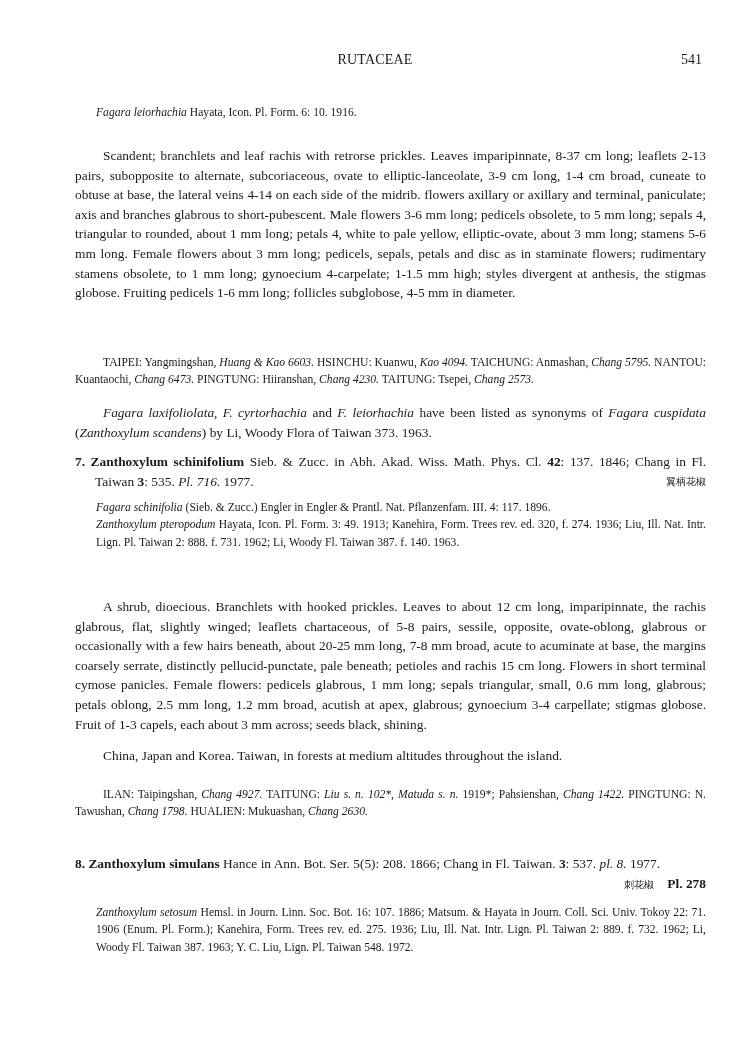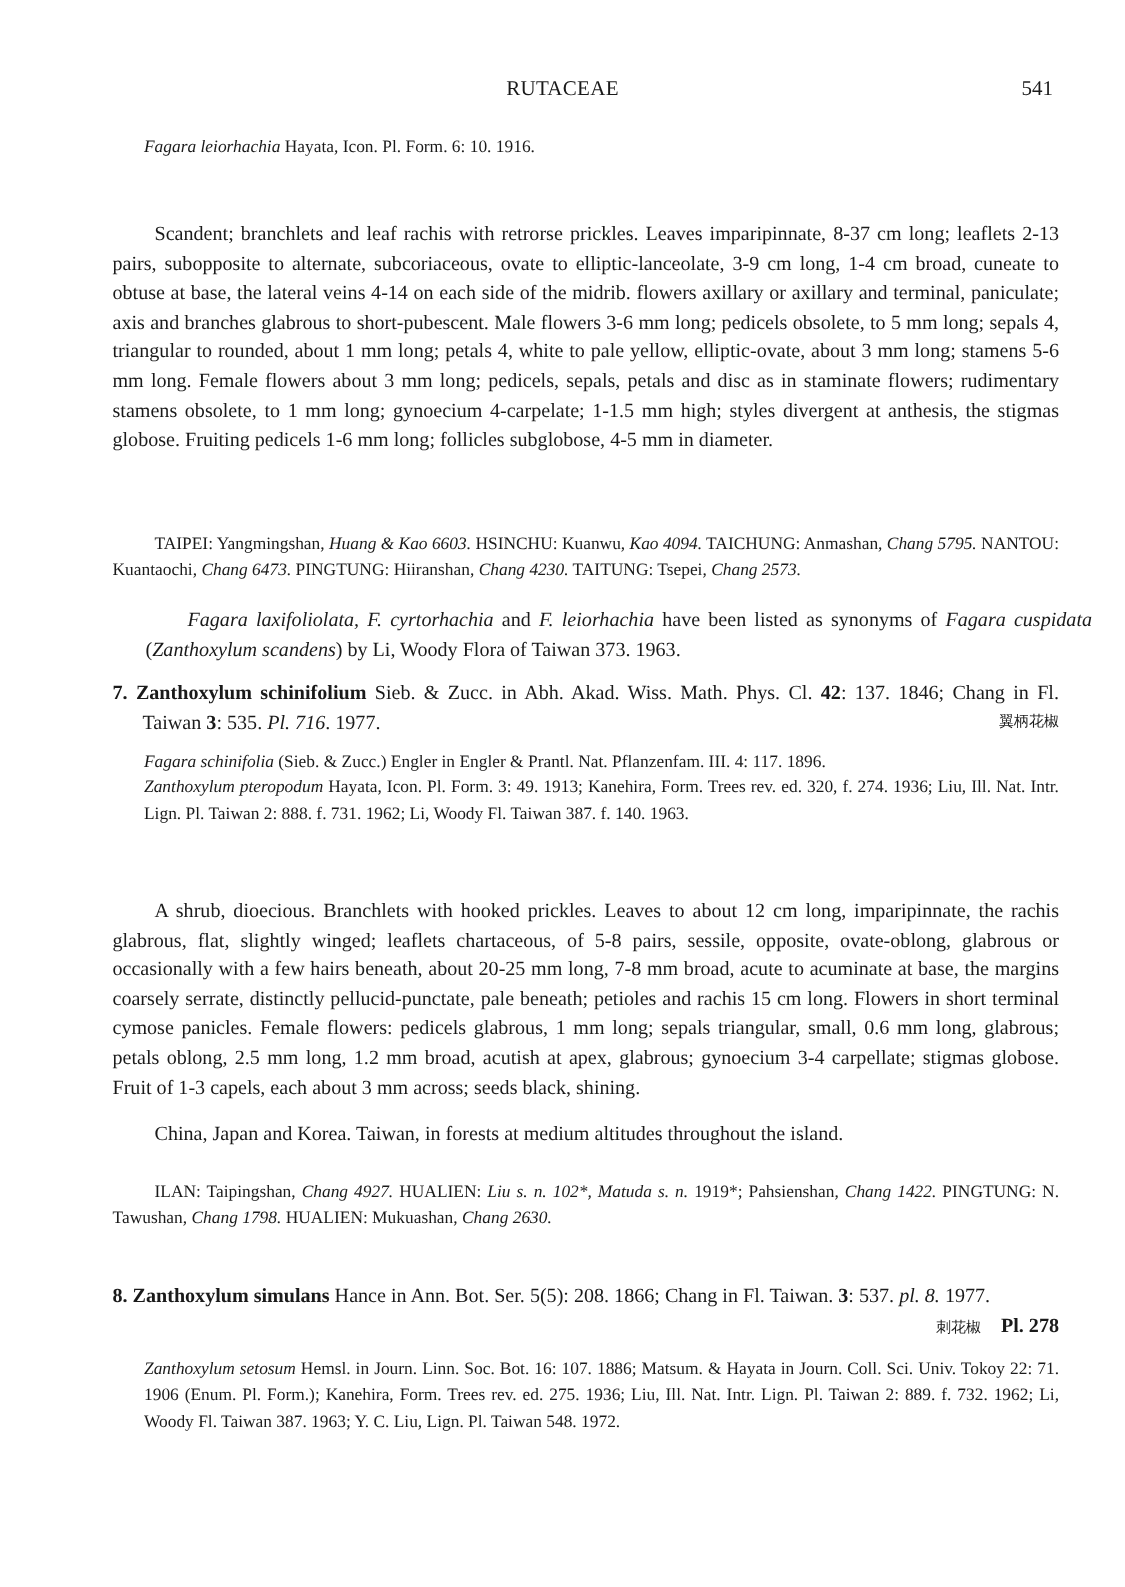--- a/index.html
+++ b/index.html
@@ -22,36 +22,36 @@
   .cjk { font-family: Liberation Sans, sans-serif; font-size: 10px; }
 </style>
 </head>
 <body>
 
 <div class="page">
 
   <div class="running-head">RUTACEAE</div>
   <div class="page-num">541</div>
 
-  <div class="block small syn" style="top:89px;">
+  <div class="block small syn" style="top:104px;">
     <p><i>Fagara leiorhachia</i><span> Hayata, Icon. Pl. Form. 6: 10. 1916.</span></p>
   </div>
 
   <div class="block" style="top:146px;">
     <p class="indent">Scandent; branchlets and leaf rachis with retrorse prickles. Leaves imparipinnate, 8-37 cm long; leaflets 2-13 pairs, subopposite to alternate, subcoriaceous, ovate to elliptic-lanceolate, 3-9 cm long, 1-4 cm broad, cuneate to obtuse at base, the lateral veins 4-14 on each side of the midrib. flowers axillary or axillary and terminal, paniculate; axis and branches glabrous to short-pubescent. Male flowers 3-6 mm long; pedicels obsolete, to 5 mm long; sepals 4, triangular to rounded, about 1 mm long; petals 4, white to pale yellow, elliptic-ovate, about 3 mm long; stamens 5-6 mm long. Female flowers about 3 mm long; pedicels, sepals, petals and disc as in staminate flowers; rudimentary stamens obsolete, to 1 mm long; gynoecium 4-carpelate; 1-1.5 mm high; styles divergent at anthesis, the stigmas globose. Fruiting pedicels 1-6 mm long; follicles subglobose, 4-5 mm in diameter.</p>
   </div>
 
 
   <div class="block small" style="top:354px;">
     <p class="indent">
       <span>TAIPEI: Yangmingshan, </span><i>Huang &amp; Kao 6603.</i><span> HSINCHU: Kuanwu, </span><i>Kao 4094.</i><span> TAICHUNG: Anmashan, </span><i>Chang 5795.</i><span> NANTOU: Kuantaochi, </span><i>Chang 6473.</i><span> PINGTUNG: Hiiranshan, </span><i>Chang 4230.</i><span> TAITUNG: Tsepei, </span><i>Chang 2573.</i>
     </p>
   </div>
 
-  <div class="block" style="top:403px;margin-left:22px;">
+  <div class="block" style="top:403px;">
     <p class="indent"><i>Fagara laxifoliolata, F. cyrtorhachia</i><span> and </span><i>F. leiorhachia</i><span> have been listed as synonyms of </span><i>Fagara cuspidata</i><span> (</span><i>Zanthoxylum scandens</i><span>) by Li, Woody Flora of Taiwan 373. 1963.</span></p>
   </div>
 
   <div class="block" style="top:452px;">
     <p class="hang"><b>7. </b><b>Zanthoxylum schinifolium</b><span> Sieb. &amp; Zucc. in Abh. Akad. Wiss. Math. Phys. Cl. </span><b>42</b><span>: 137. 1846; Chang in Fl. Taiwan </span><b>3</b><span>: 535. </span><i>Pl. 716</i><span>. 1977.</span><span class="right cjk">翼柄花椒</span></p>
   </div>
 
   <div class="block small syn" style="top:499px;">
     <p><i>Fagara schinifolia</i><span> (Sieb. &amp; Zucc.) Engler in Engler &amp; Prantl. Nat. Pflanzenfam. III. 4: 117. 1896.</span></p>
     <p><i>Zanthoxylum pteropodum</i><span> Hayata, Icon. Pl. Form. 3: 49. 1913; Kanehira, Form. Trees rev. ed. 320, f. 274. 1936; Liu, Ill. Nat. Intr. Lign. Pl. Taiwan 2: 888. f. 731. 1962; Li, Woody Fl. Taiwan 387. f. 140. 1963.</span></p>
@@ -59,21 +59,21 @@
 
   <div class="block" style="top:597px;">
     <p class="indent">A shrub, dioecious. Branchlets with hooked prickles. Leaves to about 12 cm long, imparipinnate, the rachis glabrous, flat, slightly winged; leaflets chartaceous, of 5-8 pairs, sessile, opposite, ovate-oblong, glabrous or occasionally with a few hairs beneath, about 20-25 mm long, 7-8 mm broad, acute to acuminate at base, the margins coarsely serrate, distinctly pellucid-punctate, pale beneath; petioles and rachis 15 cm long. Flowers in short terminal cymose panicles. Female flowers: pedicels glabrous, 1 mm long; sepals triangular, small, 0.6 mm long, glabrous; petals oblong, 2.5 mm long, 1.2 mm broad, acutish at apex, glabrous; gynoecium 3-4 carpellate; stigmas globose. Fruit of 1-3 capels, each about 3 mm across; seeds black, shining.</p>
   </div>
 
   <div class="block" style="top:746px;">
     <p class="indent">China, Japan and Korea. Taiwan, in forests at medium altitudes throughout the island.</p>
   </div>
 
   <div class="block small" style="top:786px;">
-    <p class="indent"><span>ILAN: Taipingshan, </span><i>Chang 4927.</i><span> HUALIEN: </span><i>Liu s. n. 102*, Matuda s. n.</i><span> 1919*; Pahsienshan, </span><i>Chang 1422.</i><span> PINGTUNG: N. Tawushan, </span><i>Chang 1798.</i><span> HUALIEN: Mukuashan, </span><i>Chang 2630.</i></p>
+    <p class="indent"><span>ILAN: Taipingshan, </span><i>Chang 4927.</i><span> TAITUNG: </span><i>Liu s. n. 102*, Matuda s. n.</i><span> 1919*; Pahsienshan, </span><i>Chang 1422.</i><span> PINGTUNG: N. Tawushan, </span><i>Chang 1798.</i><span> HUALIEN: Mukuashan, </span><i>Chang 2630.</i></p>
   </div>
 
   <div class="block" style="top:854px;">
     <p class="hang"><b>8. </b><b>Zanthoxylum simulans</b><span> Hance in Ann. Bot. Ser.  5(5): 208. 1866; Chang in Fl.  Taiwan. </span><b>3</b><span>: 537. </span><i>pl. 8.</i><span> 1977.</span><span class="right"><span class="cjk">刺花椒</span>&nbsp;&nbsp;&nbsp;&nbsp;<b>Pl.  278</b></span></p>
   </div>
 
   <div class="block small syn" style="top:904px;">
     <p><i>Zanthoxylum setosum</i><span> Hemsl. in Journ. Linn. Soc. Bot. 16: 107. 1886; Matsum. &amp; Hayata in Journ. Coll. Sci. Univ. Tokoy 22: 71. 1906 (Enum. Pl. Form.); Kanehira, Form. Trees rev. ed. 275. 1936; Liu, Ill. Nat. Intr. Lign. Pl. Taiwan 2: 889. f. 732. 1962; Li, Woody Fl. Taiwan 387. 1963; Y. C. Liu, Lign. Pl. Taiwan 548. 1972.</span></p>
   </div>
 

